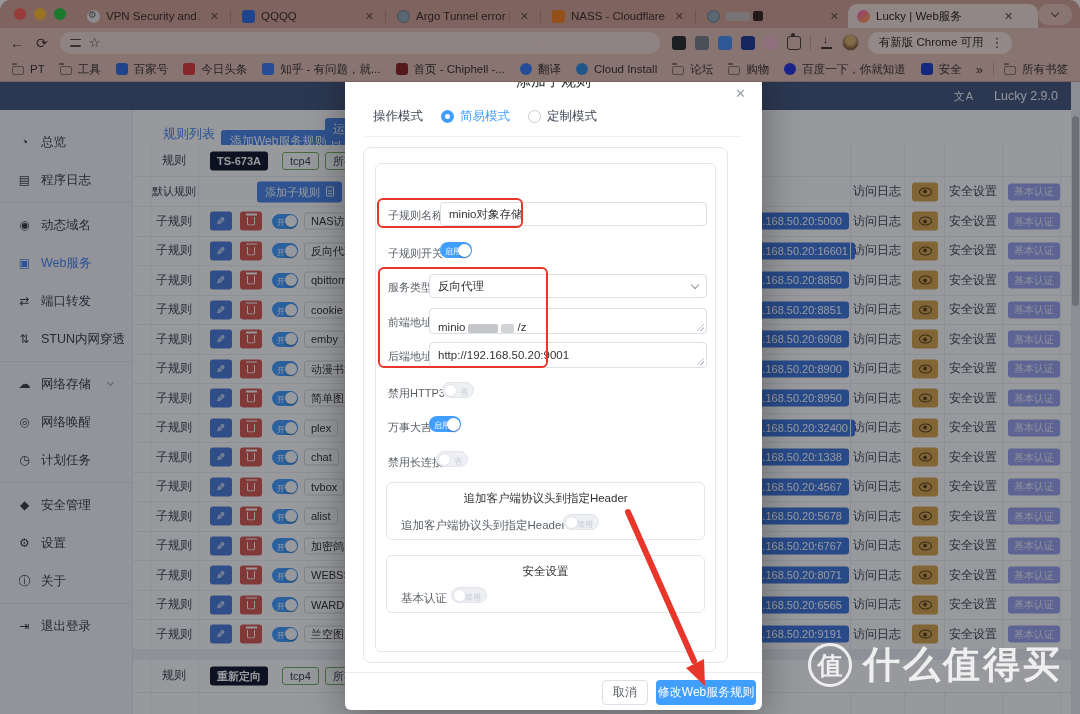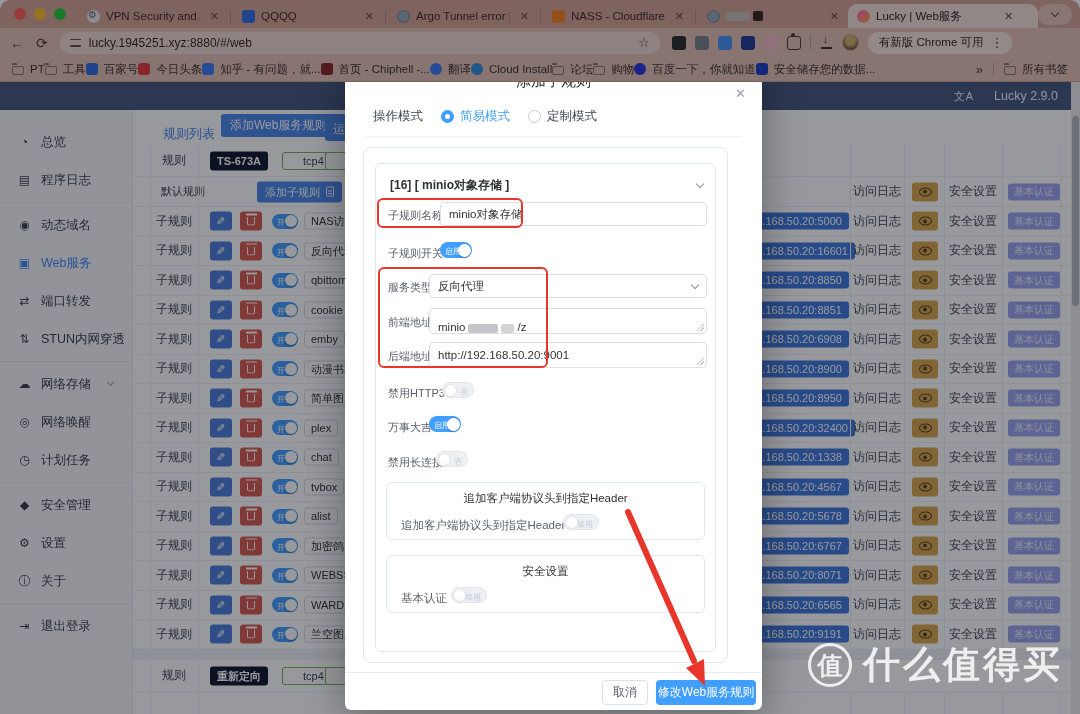--- a/index.html
+++ b/index.html
@@ -82,32 +82,32 @@
   .sidebar{position:absolute;top:28px;left:0;width:133px;bottom:0;background:#f5f7fa;border-right:1px solid #e4e7ec;padding-top:13px;z-index:2;}
   .sitem{height:38px;display:flex;align-items:center;gap:9px;padding-left:17px;font-size:12.5px;color:#3a3f49;}
   .sitem.active{color:#4687f2;}
   .sico{width:15px;font-size:12px;text-align:center;flex:0 0 auto;}
   .slabel{white-space:nowrap;}
   .sdiv{height:1px;background:#e4e7ec;margin:3px 0;}
   .chev.sm{border-color:#9aa0ab;width:5px;height:5px;margin-left:8px;}
   .main{position:absolute;top:28px;left:133px;right:0;bottom:0;background:#fff;z-index:2;}
   .listtab{position:absolute;left:30px;top:15px;font-size:13px;color:#4687f2;background:none;border:none;padding:0;}
   .bluebtn{background:#4a87e8;color:#fff;border:none;border-radius:3px;font-size:12px;display:flex;align-items:center;gap:6px;}
-  .addws{position:absolute;left:88px;top:4px;height:23px;padding:8px 9px;}
+  .addws{position:absolute;left:88px;top:20px;height:23px;padding:8px 9px;}
   .runbtn{position:absolute;left:192px;top:8px;height:23px;width:58px;padding:0 8px;}
   .doc{width:8px;height:10px;border:1px solid rgba(255,255,255,.95);border-radius:1px;position:relative;flex:0 0 auto;}
   .doc::after{content:"";position:absolute;left:1px;top:2.5px;right:1px;height:1px;background:rgba(255,255,255,.95);box-shadow:0 2.5px 0 rgba(255,255,255,.95);}
   .tbl{position:absolute;top:35px;left:0;right:0;bottom:0;}
   .trow{position:relative;height:29.5px;border-bottom:1px solid #edeff3;background:#fff;}
   .trow.ra{height:32px;}.trow.rb{height:30px;}.trow.rbot{height:33px;}
   .trow.gaprow{height:10px;background:#eef1f5;border-bottom:none;}
   .trow.partial{height:21px;border-bottom:none;}
   .cell{position:absolute;top:0;bottom:0;display:flex;align-items:center;justify-content:center;font-size:12px;color:#3f4552;}
   .type{left:17px;width:48px;}
-  .type.small{font-size:11px;margin-left:9px;}
+  .type.small{font-size:11px;}
   .log{left:717px;width:54px;}
   .sec{left:811px;width:58px;}
   .ibtn{position:absolute;top:50%;transform:translateY(-50%);width:22px;height:19px;border:none;border-radius:3px;
     display:flex;align-items:center;justify-content:center;padding:0;}
   .edit{left:77px;background:#4a7dd8;}
   .del{left:107px;background:#d75a52;}
   .pen::before{content:"✎";color:#fff;font-size:11px;display:block;transform:scaleX(-1);}
   .trash{width:8px;height:9px;border:1.2px solid #fff;border-top:none;border-radius:0 0 2px 2px;position:relative;display:block;}
   .trash::before{content:"";position:absolute;top:-3px;left:-2.5px;right:-2.5px;height:1.5px;background:#fff;}
   .sw{position:absolute;width:32px;height:16px;border-radius:9px;font-size:8px;}
@@ -131,21 +131,21 @@
   .eyebtn{position:absolute;left:779px;top:50%;transform:translateY(-50%);width:26px;height:19px;background:#d9a64a;
     border:none;border-radius:3px;display:flex;align-items:center;justify-content:center;}
   .eyeg{width:13px;height:9px;border:1.5px solid #54431c;border-radius:50%;position:relative;display:block;}
   .eyeg::after{content:"";position:absolute;left:50%;top:50%;transform:translate(-50%,-50%);width:4px;height:4px;background:#54431c;border-radius:50%;}
   .authb{position:absolute;left:875px;top:50%;transform:translateY(-50%);width:52px;height:17px;background:#9aa3ec;
     border:none;border-radius:3px;color:#eef1ff;font-size:10px;padding:0;}
   .vl{position:absolute;top:0;bottom:0;width:1px;background:#edeff3;}
   .vl.p1{left:17px}.vl.p2{left:65px}.vl.p3{left:717px}.vl.p4{left:771px}.vl.p5{left:811px}.vl.p6{left:869px}.vl.p7{left:927px}
   .badge{position:absolute;left:77px;top:50%;transform:translateY(-50%);width:58px;height:19px;background:#0f172a;border:none;
     border-radius:3px;color:#fff;font-size:11px;font-weight:bold;display:flex;align-items:center;justify-content:center;}
-  .chipg{position:absolute;top:50%;transform:translateY(-50%);height:18px;line-height:16px;padding:0 20px;border:1px solid #74b35e;
+  .chipg{position:absolute;top:50%;transform:translateY(-50%);height:18px;line-height:16px;padding:0 7px;border:1px solid #74b35e;
     border-radius:3px;font-size:11px;color:#3f4552;background:#fff;white-space:nowrap;}
   .chipg.proto{left:149px}.chipg.addr{left:192px}
   .addsub{position:absolute;left:124px;top:50%;transform:translateY(-50%);height:21px;padding:0 8px;font-size:11px;}
   .scrollbar{position:absolute;top:0;right:0;width:9px;bottom:0;background:#ecedef;z-index:3;}
   .thumb{position:absolute;top:34px;left:1px;width:7px;height:190px;background:#b6b9be;border-radius:4px;}
 
   
   .dim{position:absolute;inset:0;background:rgba(9,13,22,.42);z-index:40;}
   .wm{position:absolute;left:808px;top:558px;display:flex;align-items:center;gap:11px;z-index:45;opacity:.95;}
   .wmlogo{width:44px;height:44px;border:3px solid #f4f4f4;border-radius:50%;color:#f4f4f4;font-size:25px;font-weight:bold;
@@ -250,41 +250,40 @@
     <button class="tabchev">
         <i class="chev"></i>
       </button>
   </div>
   <div class="toolbar">
     <button class="navico">←</button>
     <button class="navico dim">→</button>
     <button class="navico">⟳</button>
     <div class="urlpill">
       <i class="tune"></i>
-      <span class="url">lucky.1945251.xyz:8880/#/web</span>
       <button class="star">☆</button>
     </div>
     <div class="extrow">
       <button class="exticon ext-dark"></button>
       <button class="exticon ext-shield"></button>
       <button class="exticon ext-blue"></button>
       <button class="exticon ext-navy"></button>
       <button class="exticon ext-pink"></button>
       <button class="exticon ext-puzzle"></button>
       <i class="tbsep"></i>
       <button class="dl"></button>
       <button class="avatar"></button>
       <button class="updpill">
         <span>有新版 Chrome 可用</span>
         <span class="dots">⋮</span>
       </button>
     </div>
   </div>
   <div class="bmbar">
-    <span id="bmlist" style="display:flex;align-items:center;min-width:0;overflow:hidden;">
+    <span id="bmlist" style="display:flex;align-items:center;gap:15px;min-width:0;overflow:hidden;">
   <button class="bm">
     <i class="bicon ic-folder"></i>
     <span class="blabel">PT</span>
   </button>
 
   <button class="bm">
     <i class="bicon ic-folder"></i>
     <span class="blabel">工具</span>
   </button>
 
@@ -953,24 +952,20 @@
       </span>
       <span class="ropt">
         <i class="radio"></i>
         <span class="rtext">定制模式</span>
       </span>
     </div>
     <div class="mdiv"></div>
 
     <div class="obox">
       <div class="ibox">
-        <div class="collapse">
-          <span class="ctext">[16] [ minio对象存储 ]</span>
-          <i class="chev gray"></i>
-        </div>
 
         <span class="flabel" style="left:12px;top:44px;">子规则名称</span>
         <input class="tinput" style="left: 64px; top: 38px; width: 267px;" readonly="" value="minio对象存储">
 
         <span class="flabel" style="left:12px;top:82px;">子规则开关</span>
         <span class="sw on" style="left:64px;top:78px;">
           <i class="swt">启用</i>
             <i class="knob"></i>
         </span>
 

